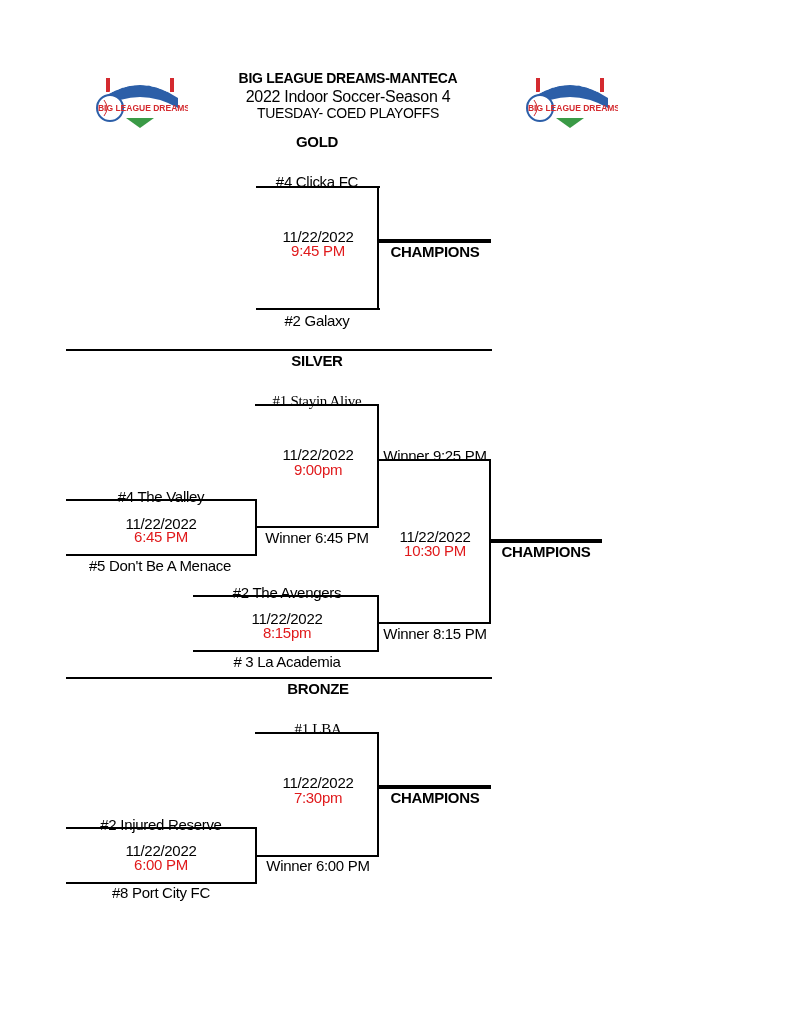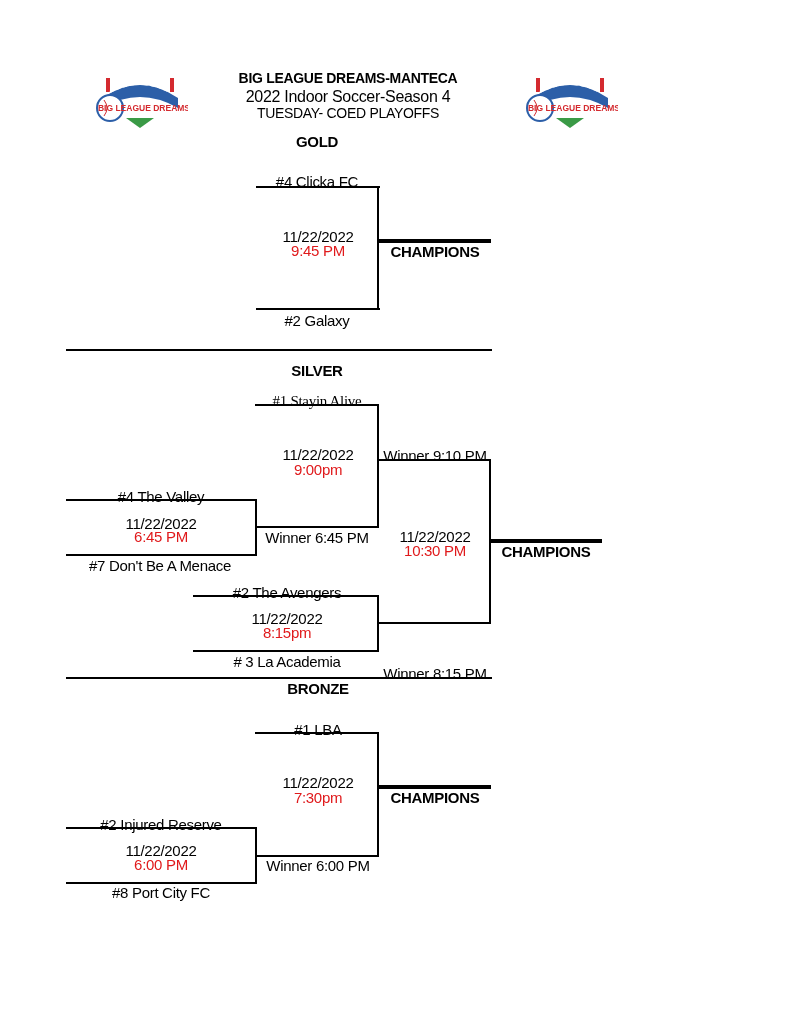--- a/index.html
+++ b/index.html
@@ -50,61 +50,61 @@
 <div class="v" style="left:377px; top:186px; height:124px;"></div>
 <div class="h" style="left:256px; top:308px; width:124px;"></div>
 <div class="t" style="left:317px; top:312px;">#2 Galaxy</div>
 <div class="t" style="left:318px; top:228px;">11/22/2022</div>
 <div class="t red" style="left:318px; top:242px;">9:45 PM</div>
 <div class="hthick" style="left:378px; top:239px; width:113px;"></div>
 <div class="t b" style="left:435px; top:243px;">CHAMPIONS</div>
 
 <div class="h" style="left:66px; top:349px; width:426px;"></div>
 
-<div class="t b" style="left:317px; top:352px;margin-top:10px;">SILVER</div>
+<div class="t b" style="left:317px; top:352px;">SILVER</div>
 
 <div class="t" style="left:317px; top:393px;font-family:Liberation Serif, serif;">#1 Stayin Alive</div>
 <div class="h" style="left:255px; top:404px; width:124px;"></div>
 <div class="v" style="left:377px; top:404px; height:124px;"></div>
 <div class="t" style="left:318px; top:446px;">11/22/2022</div>
 <div class="t red" style="left:318px; top:461px;">9:00pm</div>
 <div class="h" style="left:255px; top:526px; width:124px;"></div>
 <div class="t" style="left:317px; top:529px;">Winner 6:45 PM</div>
 
 <div class="t" style="left:161px; top:488px;">#4 The Valley</div>
 <div class="h" style="left:66px; top:499px; width:191px;"></div>
 <div class="v" style="left:255px; top:499px; height:56px;"></div>
 <div class="t" style="left:161px; top:515px;">11/22/2022</div>
 <div class="t red" style="left:161px; top:528px;">6:45 PM</div>
 <div class="h" style="left:66px; top:554px; width:191px;"></div>
-<div class="t" style="left:160px; top:557px;">#7 Don't Be A Menace</div>
+<div class="t" style="left:160px; top:557px;">#5 Don't Be A Menace</div>
 
-<div class="t" style="left:435px; top:447px;">Winner 9:10 PM</div>
+<div class="t" style="left:435px; top:447px;">Winner 9:25 PM</div>
 <div class="h" style="left:378px; top:459px; width:113px;"></div>
 <div class="v" style="left:489px; top:459px; height:165px;"></div>
 <div class="t" style="left:435px; top:528px;">11/22/2022</div>
 <div class="t red" style="left:435px; top:542px;">10:30 PM</div>
 <div class="hthick" style="left:490px; top:539px; width:112px;"></div>
 <div class="t b" style="left:546px; top:543px;">CHAMPIONS</div>
 <div class="h" style="left:378px; top:622px; width:113px;"></div>
-<div class="t" style="left:435px; top:625px;margin-top:40px;">Winner 8:15 PM</div>
+<div class="t" style="left:435px; top:625px;">Winner 8:15 PM</div>
 
 <div class="t" style="left:287px; top:584px;text-align:right;">#2 The Avengers</div>
 <div class="h" style="left:193px; top:595px; width:186px;"></div>
 <div class="v" style="left:377px; top:595px; height:56px;"></div>
 <div class="t" style="left:287px; top:610px;">11/22/2022</div>
 <div class="t red" style="left:287px; top:624px;">8:15pm</div>
 <div class="h" style="left:193px; top:650px; width:186px;"></div>
 <div class="t" style="left:287px; top:653px;"># 3 La Academia</div>
 
 <div class="h" style="left:66px; top:677px; width:426px;"></div>
 
 <div class="t b" style="left:318px; top:680px;">BRONZE</div>
 
-<div class="t" style="left:318px; top:721px;">#1 LBA</div>
+<div class="t" style="left:318px; top:721px;font-family:Liberation Serif, serif;">#1 LBA</div>
 <div class="h" style="left:255px; top:732px; width:124px;"></div>
 <div class="v" style="left:377px; top:732px; height:125px;"></div>
 <div class="t" style="left:318px; top:774px;">11/22/2022</div>
 <div class="t red" style="left:318px; top:789px;">7:30pm</div>
 <div class="hthick" style="left:378px; top:785px; width:113px;"></div>
 <div class="t b" style="left:435px; top:789px;">CHAMPIONS</div>
 <div class="h" style="left:255px; top:855px; width:124px;"></div>
 <div class="t" style="left:318px; top:857px;">Winner 6:00 PM</div>
 
 <div class="t" style="left:161px; top:816px;">#2 Injured Reserve</div>

